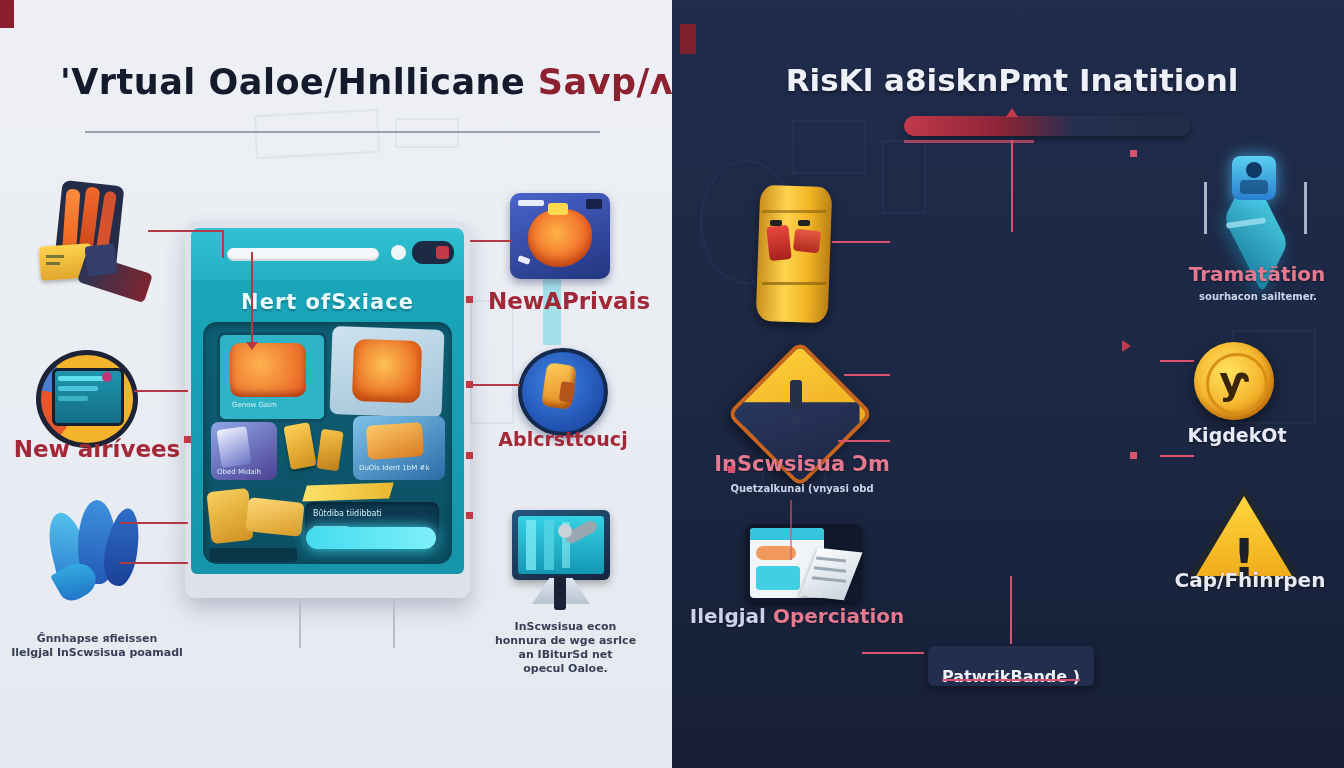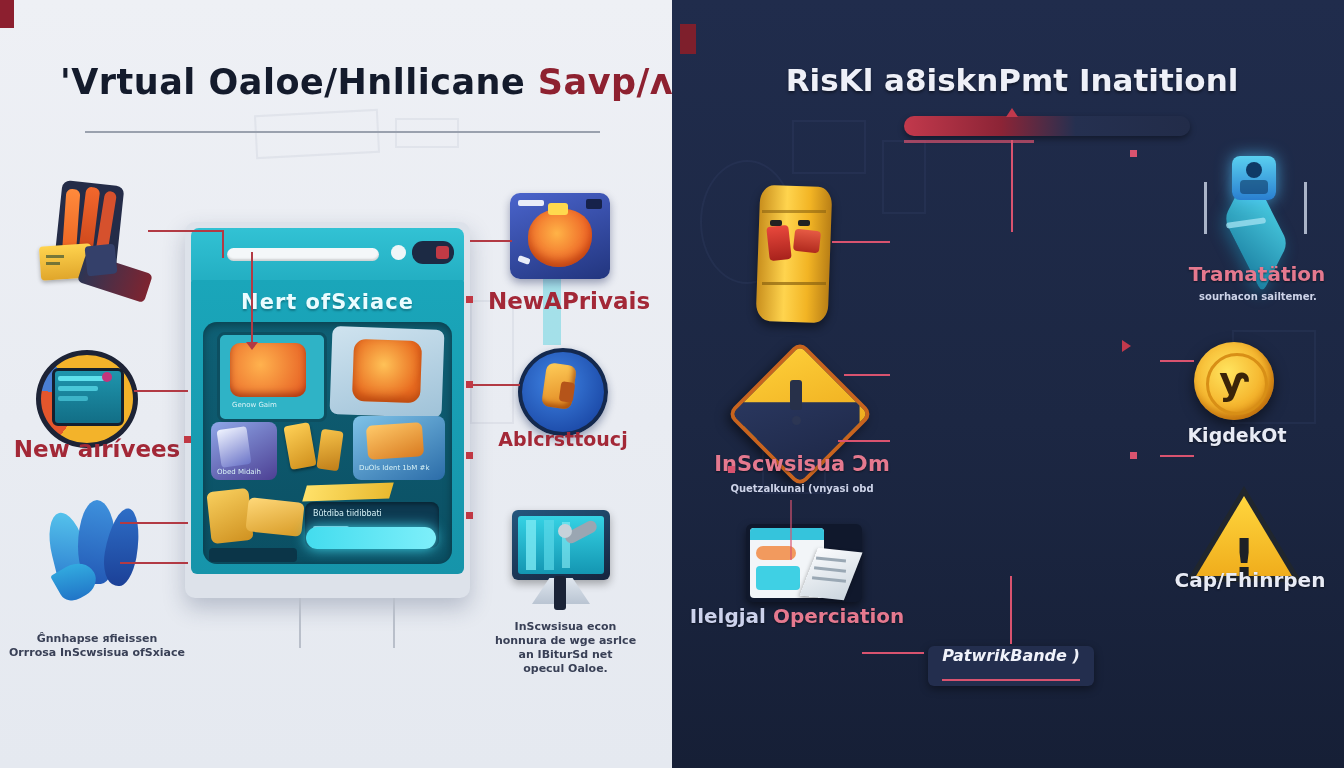--- a/index.html
+++ b/index.html
@@ -47,22 +47,22 @@
     background:linear-gradient(180deg,#0f6075,#0b4f63);box-shadow:inset 0 3px 8px rgba(0,0,0,.35);}
   .prod-frame{position:absolute;border-radius:8px;}
   .tiny-cap{position:absolute;font-size:7px;color:#d8f2f6;white-space:nowrap;}
   .glow-btn{position:absolute;left:103px;top:205px;width:130px;height:22px;border-radius:11px;
     background:linear-gradient(90deg,#43dcee,#7eeffa);box-shadow:0 0 14px #3fd8ec;}
   
   .cyan-badge{left:245px;top:646px;width:176px;height:38px;border-radius:19px;
     background:linear-gradient(180deg,#5adbe8,#2fc0d6);box-shadow:0 4px 8px rgba(30,120,140,.35);
     display:flex;align-items:center;justify-content:center;font-size:17px;font-weight:bold;color:#15445c;}
   .dark-badge{left:928px;top:646px;width:166px;height:40px;border-radius:6px;background:#232e4e;
-    box-shadow:0 3px 8px rgba(0,0,0,.4);display:flex;align-items:flex-start;justify-content:center;
-    font-size:16px;font-weight:bold;color:#f0f2fa;font-style:italic;}
+    box-shadow:0 3px 8px rgba(0,0,0,.4);display:flex;align-items:flex-end;justify-content:center;
+    font-size:16px;font-weight:bold;color:#f0f2fa;}
   .dark-badge u{position:absolute;left:14px;right:14px;bottom:5px;height:2px;background:#d9536f;}
   
   .ic{position:absolute;}
 </style>
 </head>
 <body>
 
 <div class="canvas">
 
   <div class="abs panel-left">
@@ -102,21 +102,21 @@
     <div class="abs lab-red" style="left:2px;top:436px;width:190px;font-size:23px;">New aırívees</div>
 
     <div class="ic" style="left:48px;top:498px;width:96px;height:110px;">
       <div class="abs" style="left:2px;top:14px;width:34px;height:66px;background:linear-gradient(200deg,#57c7ee,#2e7fd0);border-radius:50% 50% 50% 10% / 60% 60% 40% 10%;transform:rotate(-14deg);"></div>
       <div class="abs" style="left:30px;top:2px;width:38px;height:84px;background:linear-gradient(190deg,#3f93de,#2257b4);border-radius:50% 50% 40% 40% / 55% 55% 45% 45%;"></div>
       <div class="abs" style="left:58px;top:10px;width:32px;height:78px;background:linear-gradient(170deg,#2e6fc8,#1b3f96);border-radius:50% 50% 40% 50% / 60% 60% 40% 40%;transform:rotate(10deg);"></div>
       <div class="abs" style="left:8px;top:66px;width:40px;height:34px;background:linear-gradient(200deg,#35b4e4,#1f6ec4);border-radius:10% 70% 60% 50%;transform:rotate(-30deg);"></div>
     </div>
     <div class="abs cap-small" style="left:2px;top:616px;width:190px;margin-top:16px;">
       <div>Ĝnnhapse яfieissen</div>
-      <div>Orrrosa InScwsisua ofSxiace</div>
+      <div>Ilelgjal InScwsisua poamadl</div>
     </div>
 
     <div class="abs shop">
       <div class="shop-top">
         <div class="search-pill"></div>
         <div class="top-dot"></div>
         <div class="top-btn">
             <i></i>
           </div>
       </div>

